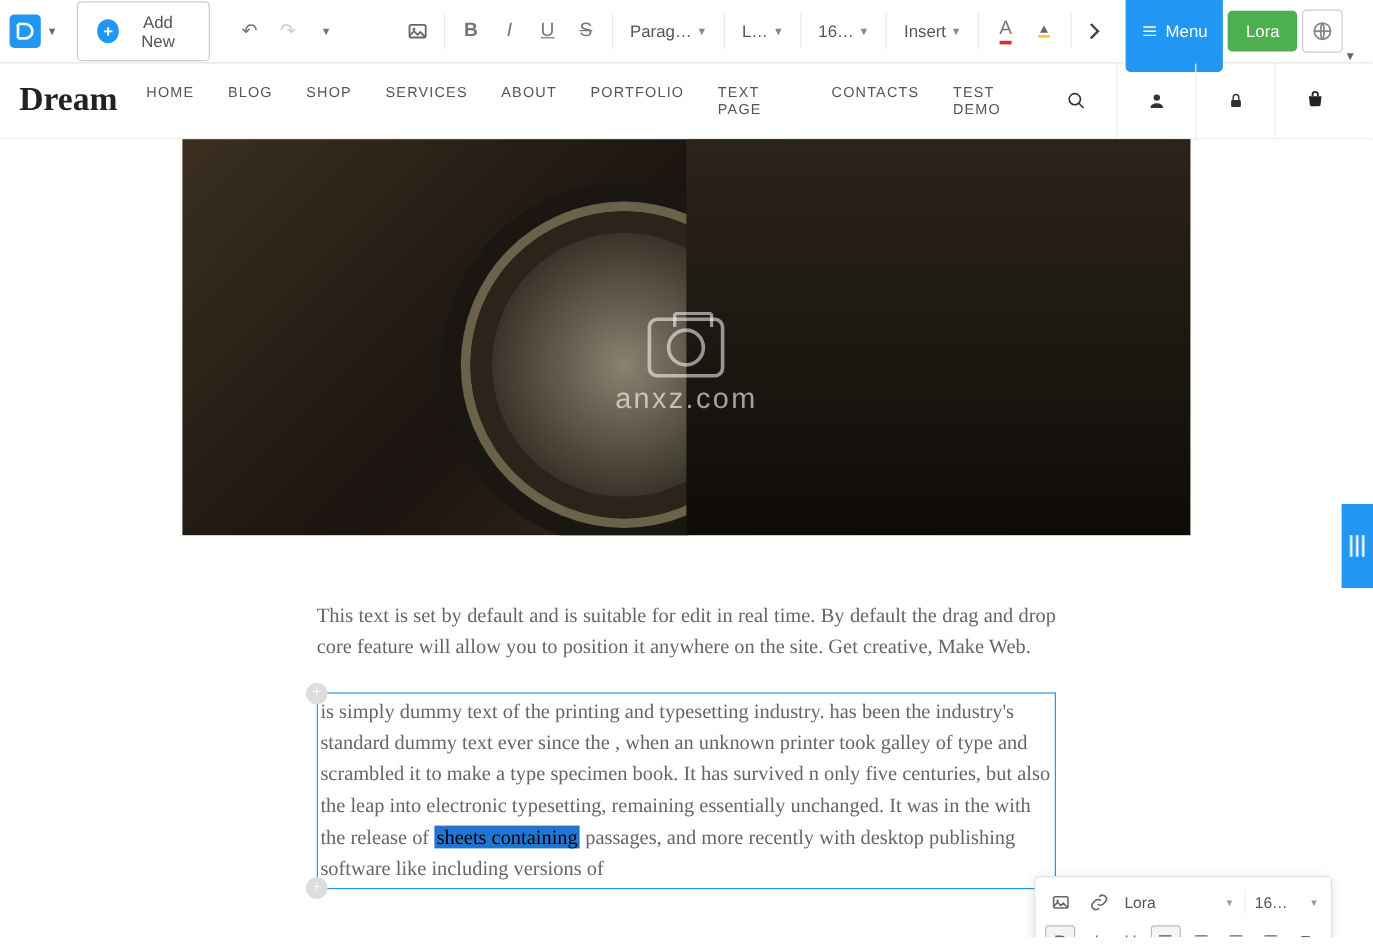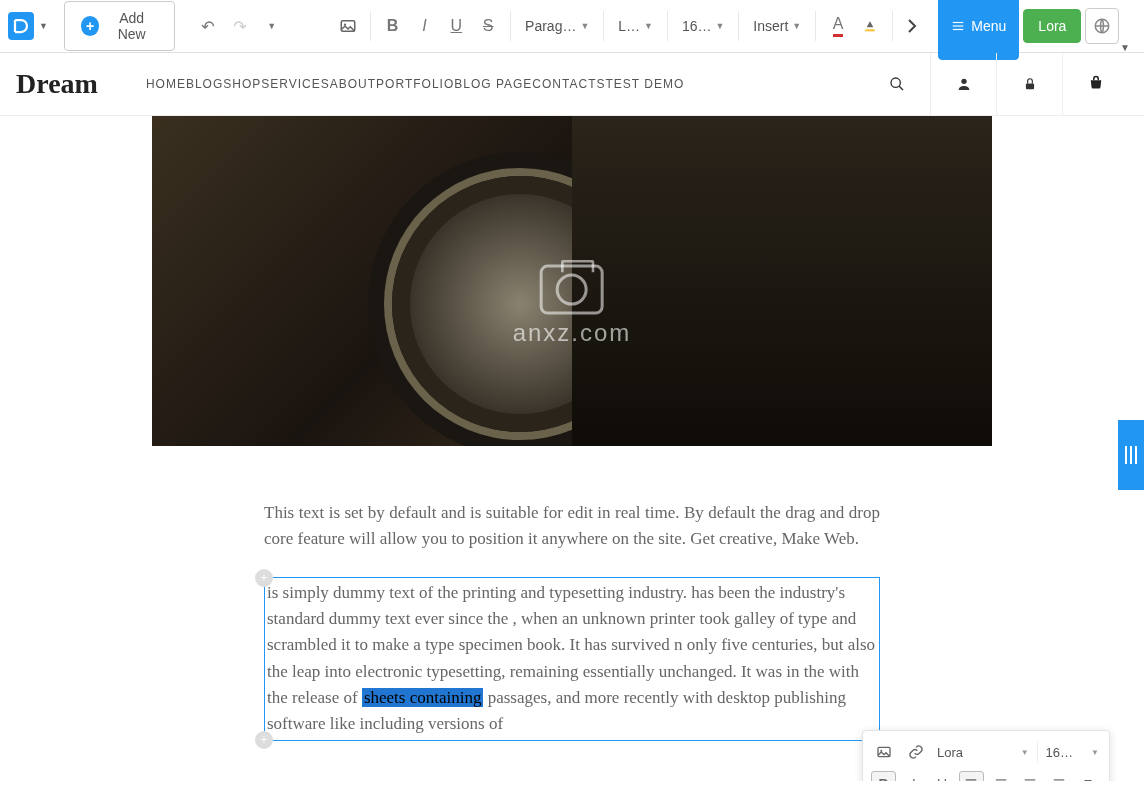--- a/index.html
+++ b/index.html
@@ -15,22 +15,22 @@
 .tb-sep { width: 1px; height: 30px; background: #e8e8e8; margin: 0 4px; }
 .tb-dd { display: inline-flex; align-items: center; gap: 4px; font-size: 14px; color: #555; cursor: pointer; padding: 4px 6px; }
 .tb-dd .caret { font-size: 9px; color: #888; }
 .btn-menu { background: #2196F3; border-color: #2196F3; color: #fff; padding: 25px 12px; }
 .btn-save { background: #4CAF50; border-color: #4CAF50; color: #fff; padding: 8px 14px; font-weight: 500; }
 .globe-btn { border: 1px solid #ccc; border-radius: 4px; width: 36px; height: 36px; display: inline-flex; align-items: center; justify-content: center; color: #888; }
 .spacer { flex: 1; }
 .chevron-more { color: #555; cursor: pointer; padding: 0 6px; }
 
 .navbar { height: 63px; background: #fff; border-bottom: 1px solid #eee; display: flex; align-items: center; padding: 0 16px; }
-.brand { font-family: Georgia, serif; font-size: 28px; font-weight: bold; color: #222; margin-right: 48px; }
-.nav-links { display: flex; }
+.brand { font-family: Georgia, serif; font-size: 28px; font-weight: bold; color: #222; margin-right: 24px; }
+.nav-links { display: flex; gap: 28px; }
 .nav-link { font-size: 12px; letter-spacing: 1px; color: #555; cursor: pointer; }
 .nav-icons { margin-left: auto; display: flex; align-items: center; }
 .nav-icon-box { width: 66px; height: 63px; display: flex; align-items: center; justify-content: center; color: #333; border-left: 1px solid #eee; cursor: pointer; }
 .nav-icon-box.first { border-left: none; }
 
 .content { padding: 0 0 40px 0; position: relative; }
 .hero-img { width: 840px; height: 330px; margin: 0 auto; background: linear-gradient(135deg, #3a2f1f 0%, #1a1410 40%, #5c4a2a 100%); position: relative; overflow: hidden; display: block; }
 .hero-img::before { content: ""; position: absolute; left: 240px; top: 60px; width: 220px; height: 220px; border-radius: 50%; background: radial-gradient(circle, #8a8270 0%, #3a342a 70%); border: 18px solid #2a241a; box-shadow: 0 0 0 8px #6a624a, 0 0 0 24px #1a1612; }
 .hero-img::after { content: ""; position: absolute; right: 0; top: 0; width: 420px; height: 330px; background: linear-gradient(180deg, #2a241a 0%, #0f0c08 100%); }
 .hero-watermark { position: absolute; left: 50%; top: 50%; transform: translate(-50%, -20%); color: rgba(255,255,255,0.6); font-size: 24px; font-weight: 300; letter-spacing: 2px; z-index: 2; display:flex; flex-direction:column; align-items:center; }
@@ -166,21 +166,21 @@
 
 <div class="navbar">
   <div class="brand">Dream</div>
   <div class="nav-links">
     <span class="nav-link">HOME</span>
     <span class="nav-link">BLOG</span>
     <span class="nav-link">SHOP</span>
     <span class="nav-link">SERVICES</span>
     <span class="nav-link">ABOUT</span>
     <span class="nav-link">PORTFOLIO</span>
-    <span class="nav-link">BLOG PAGE</span>
+    <span class="nav-link">TEXT PAGE</span>
     <span class="nav-link">CONTACTS</span>
     <span class="nav-link">TEST DEMO</span>
   </div>
   <div class="nav-icons">
     <div class="nav-icon-box first">
       <svg width="16" height="16" viewBox="0 0 24 24" fill="none" stroke="#333" stroke-width="2">
           <circle cx="10" cy="10" r="7"></circle>
           <line x1="21" y1="21" x2="15" y2="15"></line>
         </svg>
     </div>

